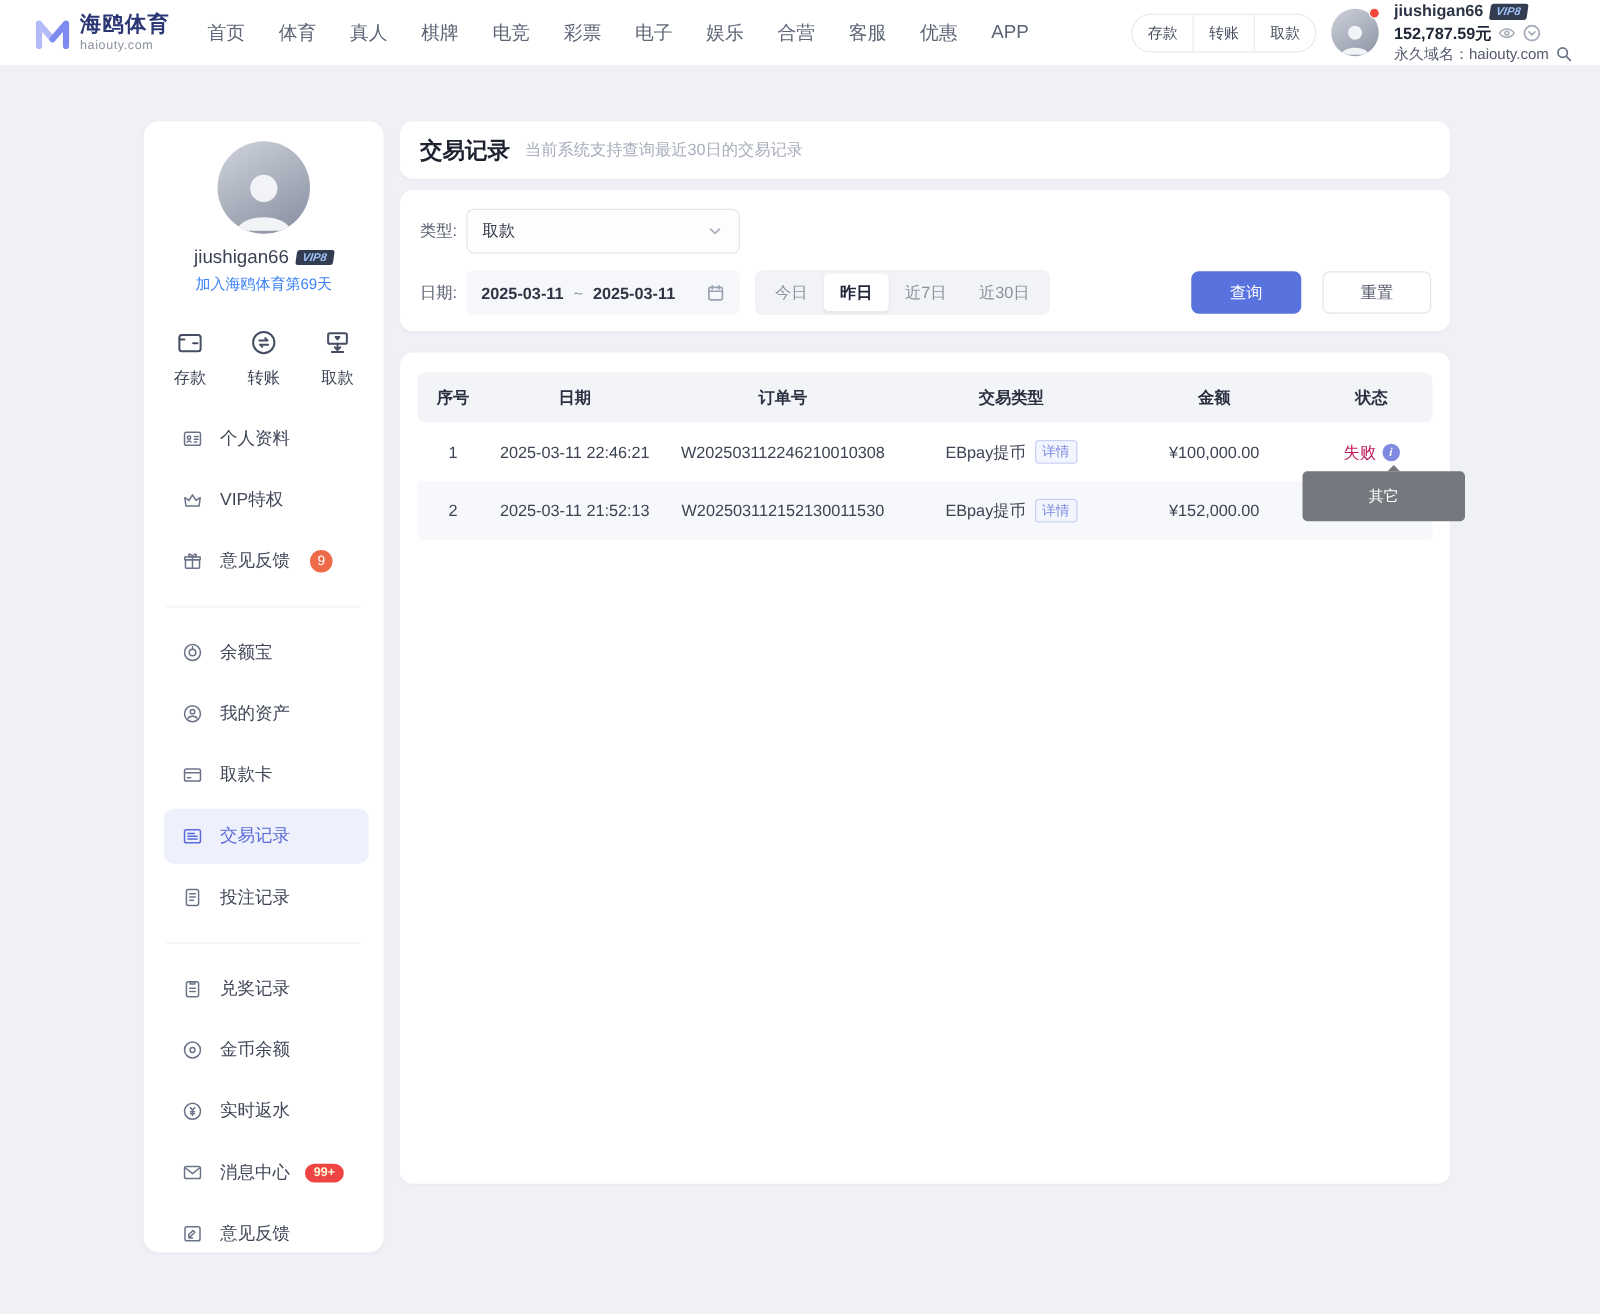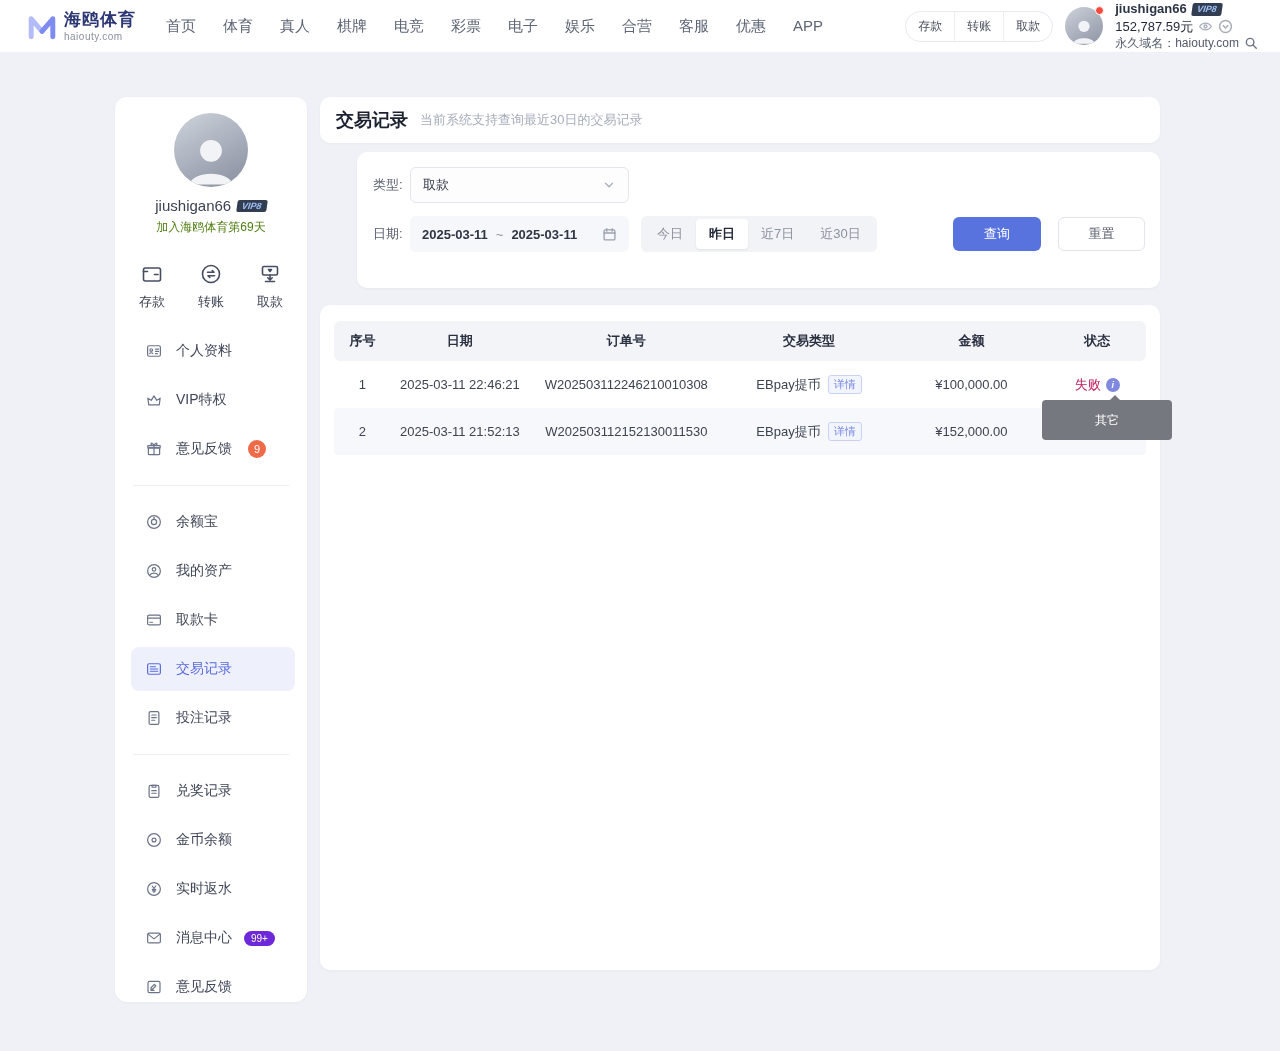--- a/index.html
+++ b/index.html
@@ -21,55 +21,55 @@
   .pill-group { display:flex; align-items:center; border:1px solid #e7eaf1; border-radius:16px; background:#fff; overflow:hidden; }
   .pill-group button { font-family:inherit; font-size:12px; color:#474e5e; background:none; border:none; padding:6px 12px; cursor:pointer; white-space:nowrap; }
   .pill-group button + button { border-left:1px solid #eceef3; }
   .avatar-wrap { position:relative; width:38px; height:38px; flex:0 0 auto; cursor:pointer; }
   .avatar-circle { width:38px; height:38px; border-radius:50%; background:linear-gradient(145deg,#cdd2db,#8d93a3); overflow:hidden; display:flex; align-items:flex-end; justify-content:center; }
   .red-dot { position:absolute; top:-1px; right:-1px; width:9px; height:9px; border-radius:50%; background:#f5493d; border:1.5px solid #fff; }
   .user-info { display:flex; flex-direction:column; gap:1px; line-height:1.25; }
   .ui-row { display:flex; align-items:center; gap:5px; }
   .ui-name { font-size:13px; font-weight:bold; color:#2c3546; }
   .vip-badge { display:inline-block; font-size:9px; font-style:italic; font-weight:bold; color:#9fc1f5; background:#333d52; padding:1px 5px; border-radius:2px; transform:skewX(-8deg); }
-  .ui-balance { font-size:13px; font-weight:normal; color:#1f2737; }
+  .ui-balance { font-size:13px; font-weight:bold; color:#1f2737; }
   .ui-domain { font-size:12px; color:#525a6b; }
   .tb-ico { color:#a8aeba; cursor:pointer; display:inline-flex; }
   .tb-ico.search { color:#6b7386; }
 
   
   .content { display:flex; align-items:flex-start; padding:45px 0 0 115px; gap:13px; }
 
   
   .sidebar { width:192px; height:905px; background:#fff; border-radius:12px; box-shadow:0 1px 3px rgba(40,50,80,.04); padding-top:16px; flex:0 0 auto; }
   .profile { text-align:center; }
   .profile-avatar { width:74px; height:74px; border-radius:50%; margin:0 auto; background:linear-gradient(150deg,#cfd4dc,#868d9e); overflow:hidden; display:flex; align-items:flex-end; justify-content:center; }
   .profile-name-row { margin-top:10px; display:flex; align-items:center; justify-content:center; gap:6px; }
   .profile-name { font-size:15px; color:#3b4254; }
-  .profile-joined { margin-top:5px; font-size:12px; color:#4d7c0f; }
+  .profile-joined { margin-top:5px; font-size:12px; color:#3b82f6; }
   .quick-actions { display:flex; justify-content:space-between; padding:0 24px; margin-top:26px; }
   .qa { display:flex; flex-direction:column; align-items:center; gap:7px; cursor:pointer; color:#454d61; }
   .qa-label { font-size:13px; color:#3c4354; }
   .menu { margin-top:18px; }
   .s-item { display:flex; align-items:center; height:44px; margin:5px 12px 0 16px; padding-left:14px; border-radius:8px; cursor:pointer; color:#3f4657; }
   .s-item .s-ico { color:#6b7388; margin-right:13px; flex:0 0 auto; }
   .s-item .s-label { font-size:14px; }
   .s-item.active { background:#eef1fc; color:#5b6bdb; }
   .s-item.active .s-ico { color:#5b6bdb; }
   .s-divider { height:1px; background:#edeff3; margin:14px 18px; }
   .badge-circle { margin-left:16px; width:18px; height:18px; border-radius:50%; background:#ee6a48; color:#fff; font-size:11px; display:flex; align-items:center; justify-content:center; }
-  .badge-pill { margin-left:12px; background:#6d28d9; color:#fcfcd9; font-size:10px; font-weight:normal; padding:2px 7px; border-radius:9px; }
+  .badge-pill { margin-left:12px; background:#ef4444; color:#fcfcd9; font-size:10px; font-weight:bold; padding:2px 7px; border-radius:9px; }
 
   
   .main { width:840px; display:flex; flex-direction:column; }
   .card { background:#fff; border-radius:10px; box-shadow:0 1px 3px rgba(40,50,80,.04); }
   .card-head { height:46px; display:flex; align-items:center; padding:0 16px; }
   .page-title { font-size:18px; font-weight:bold; color:#1c2230; }
   .page-subtitle { font-size:13px; color:#a6adbb; margin-left:12px; }
-  .card-filter { height:136px; margin-top:9px; padding:15px 15px 0 16px;margin-left:37px; }
+  .card-filter { height:113px; margin-top:9px; padding:15px 15px 0 16px; }
   .f-row { display:flex; align-items:center; }
   .f-row + .f-row { margin-top:13px; }
   .f-label { font-size:13px; color:#5a6170; width:37px; flex:0 0 auto; }
   .select-box { width:219px; height:36px; border:1px solid #e3e6ee; border-radius:6px; background:#fdfdfe; display:flex; align-items:center; padding:0 12px; cursor:pointer; }
   .select-value { font-size:13px; color:#2f3545; flex:1; }
   .date-box { width:219px; height:36px; border-radius:6px; background:#f6f7fa; display:flex; align-items:center; padding:0 12px; font-size:13px; font-weight:bold; color:#2f3545; cursor:pointer;text-align:center; }
   .date-box .sep { margin:0 8px; color:#8b919f; font-weight:normal; }
   .date-box .cal { margin-left:auto; color:#9aa1af; display:inline-flex; }
   .range-group { display:flex; align-items:center; background:#f2f3f6; border-radius:6px; padding:3px; margin-left:12px; height:36px; }
   .range-btn { font-family:inherit; font-size:13px; color:#8b919f; border:none; background:none; padding:6px 13px; border-radius:4px; cursor:pointer; white-space:nowrap; }

